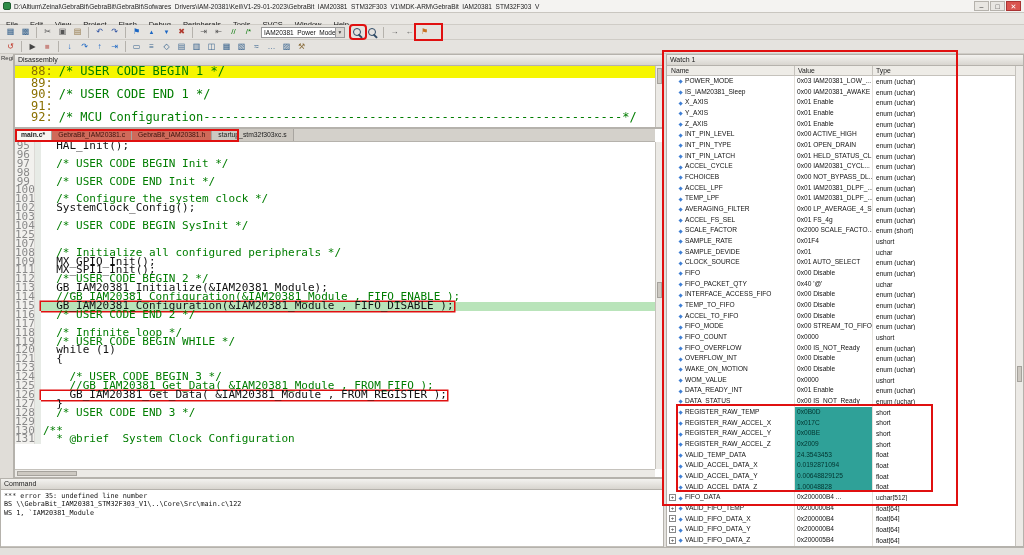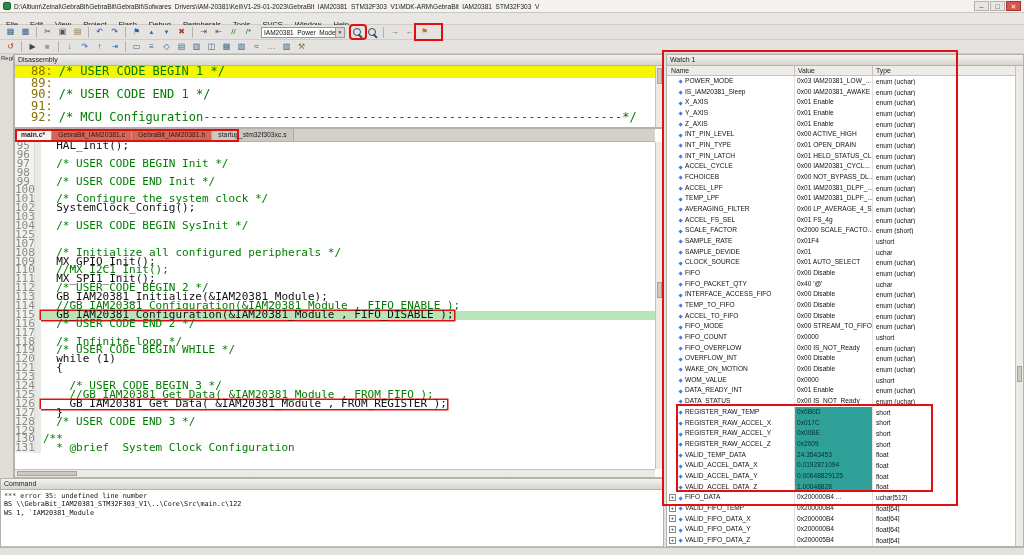--- a/index.html
+++ b/index.html
@@ -380,25 +380,20 @@
           <span class="gut"></span>
           <span class="ltext">  /* Initialize all configured peripherals */</span>
         </div>
 
         <div class="cline code">
           <span class="lnum">109</span>
           <span class="gut"></span>
           <span class="ltext">  MX_GPIO_Init();</span>
         </div>
 
-        <div class="cline comment">
-          <span class="lnum">110</span>
-          <span class="gut"></span>
-          <span class="ltext">  //MX_I2C1_Init();</span>
-        </div>
 
         <div class="cline code">
           <span class="lnum">111</span>
           <span class="gut"></span>
           <span class="ltext">  MX_SPI1_Init();</span>
         </div>
 
         <div class="cline comment">
           <span class="lnum">112</span>
           <span class="gut"></span>

